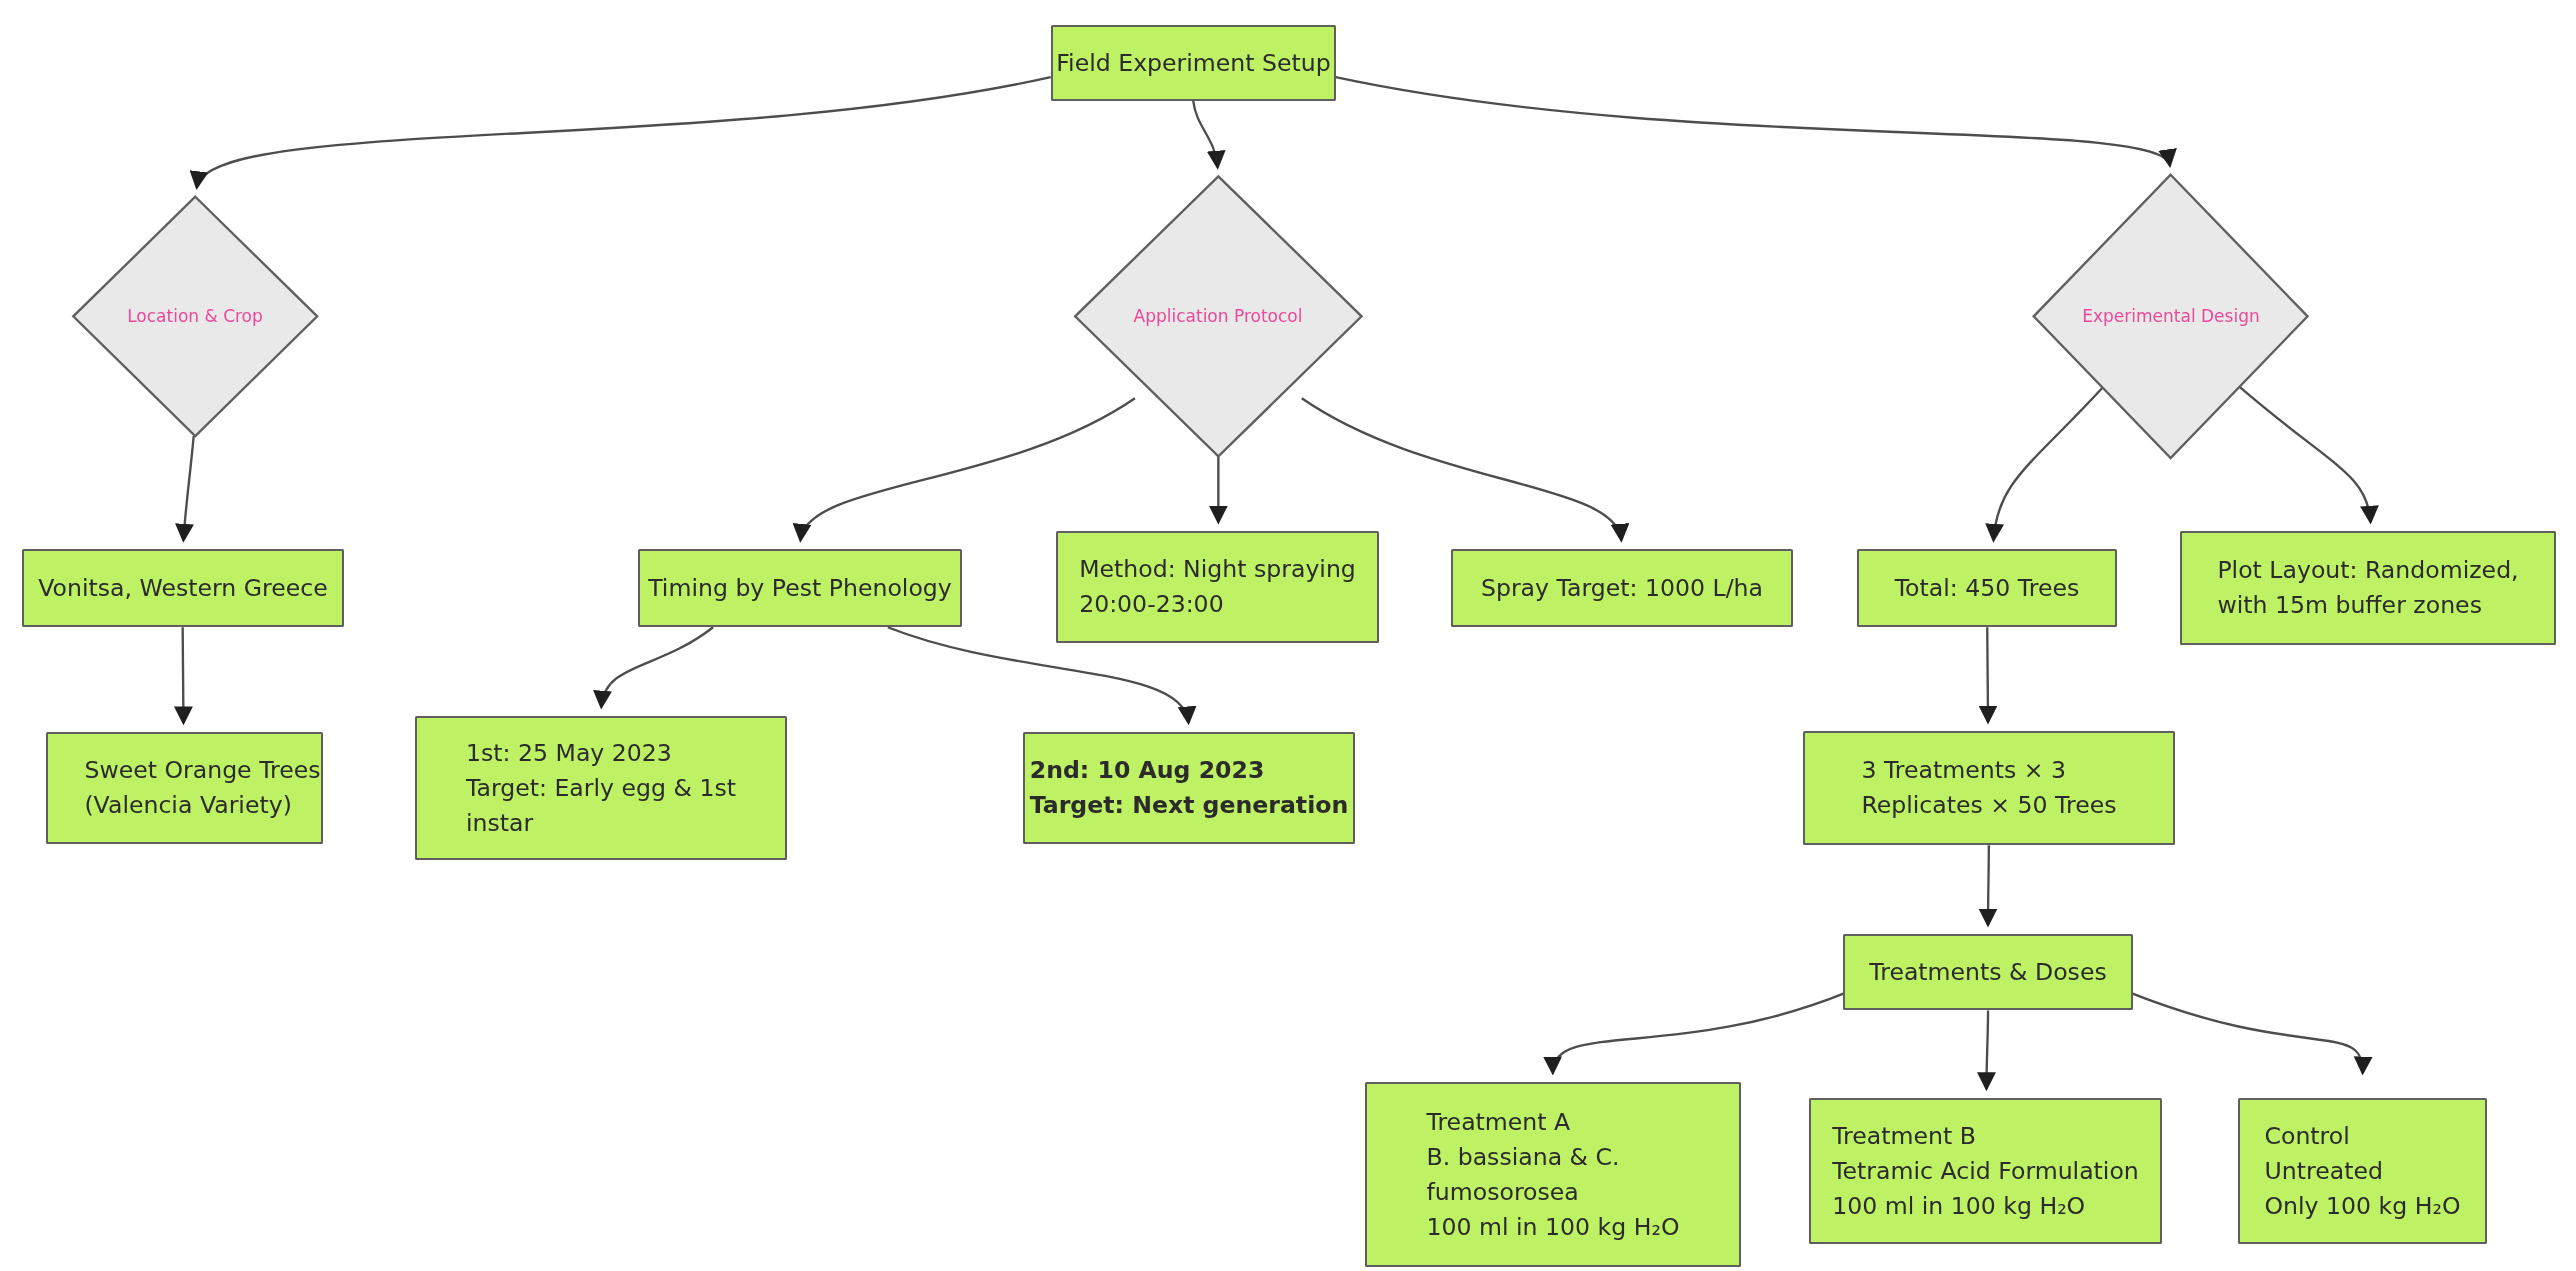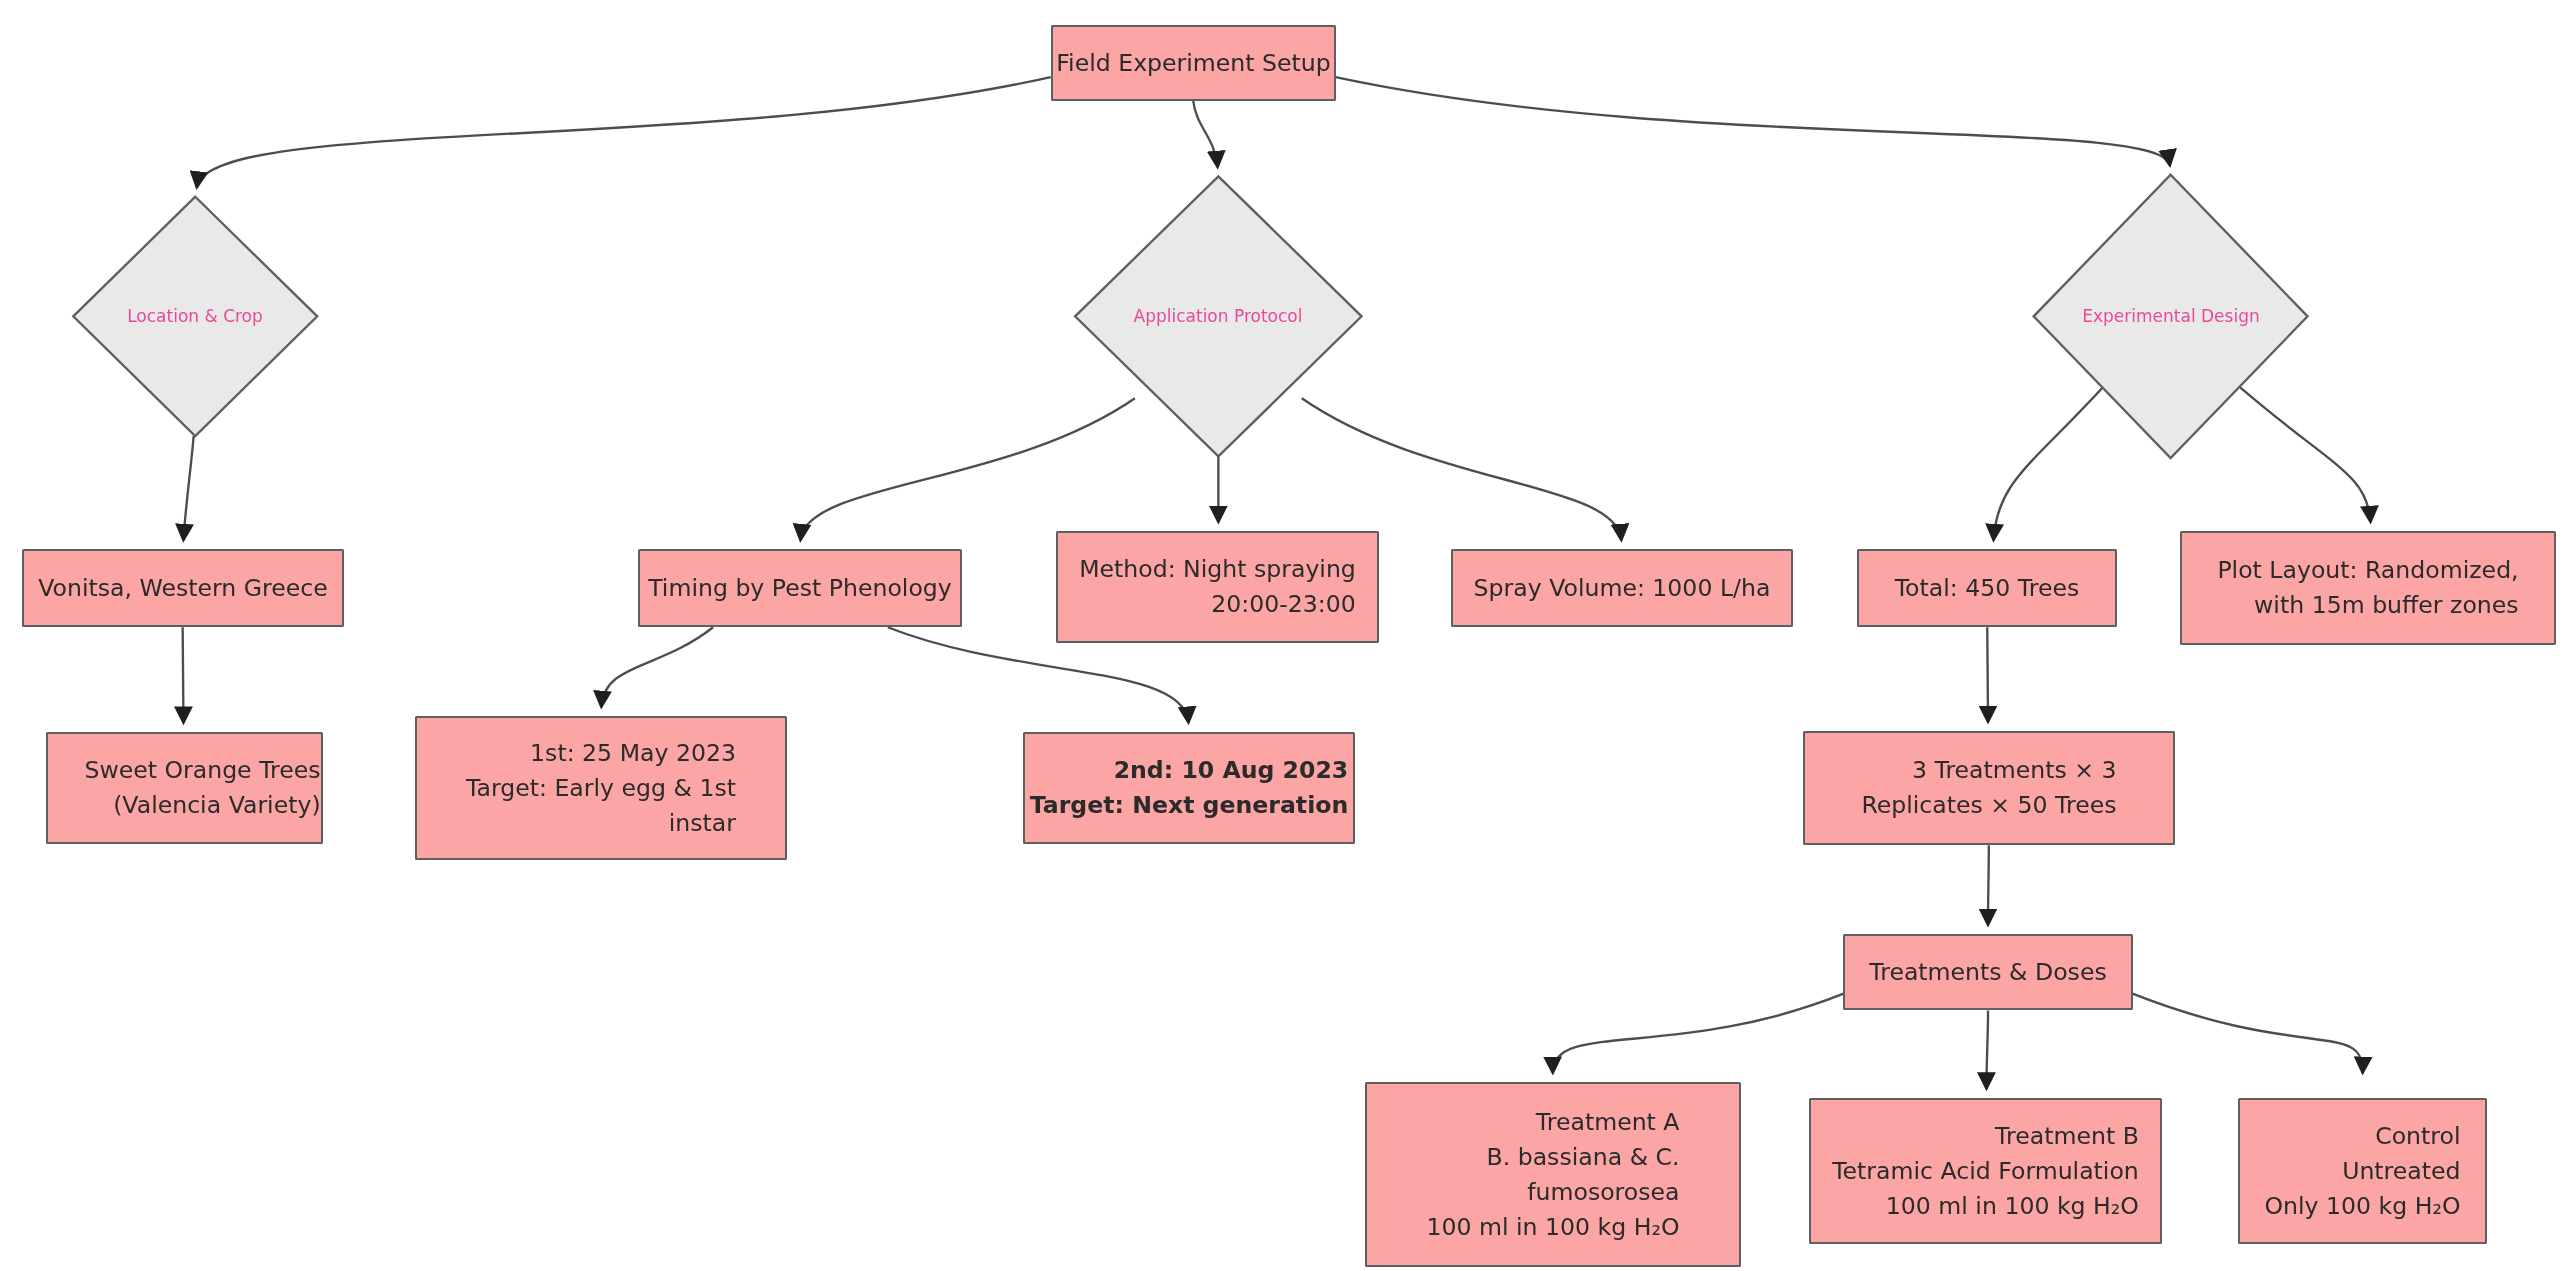--- a/index.html
+++ b/index.html
@@ -28,27 +28,27 @@
     stroke-width: 3px;
   }
   .diamond {
     fill: #e9e9e9;
     stroke: #5f5f5f;
     stroke-width: 3px;
   }
   .node {
     position: absolute;
     box-sizing: border-box;
-    background: #fca5a5;
+    background: #bef264;
     border: 2.4px solid #5f5f5f;
     border-radius: 1.6px;
     display: flex;
     align-items: center;
     justify-content: center;
-    text-align: right;
+    text-align: left;
     font-size: 23.6px;
     line-height: 35px;
     white-space: pre-line;
     color: #2b2b2b;
   }
   .dlabel {
     position: absolute;
     display: flex;
     align-items: center;
     justify-content: center;
@@ -104,21 +104,21 @@
   <div class="node" style="left:22px; top:549px; width:322px; height:78px;">Vonitsa, Western Greece</div>
 
   <div class="node" style="left:46px; top:732px; width:277px; height:112px;padding-left:36px;">Sweet Orange Trees
 (Valencia Variety)</div>
 
   <div class="node" style="left:638px; top:549px; width:324px; height:78px;">Timing by Pest Phenology</div>
 
   <div class="node" style="left:1056px; top:531px; width:323px; height:112px;">Method: Night spraying
 20:00-23:00</div>
 
-  <div class="node" style="left:1451px; top:549px; width:342px; height:78px;">Spray Volume: 1000 L/ha</div>
+  <div class="node" style="left:1451px; top:549px; width:342px; height:78px;">Spray Target: 1000 L/ha</div>
 
   <div class="node" style="left:415px; top:716px; width:372px; height:144px;">1st: 25 May 2023
 Target: Early egg &amp; 1st
 instar</div>
 
   <div class="node" style="left:1023px; top:732px; width:332px; height:112px;font-weight:bold;">2nd: 10 Aug 2023
 Target: Next generation</div>
 
   <div class="node" style="left:1857px; top:549px; width:260px; height:78px;">Total: 450 Trees</div>
 

